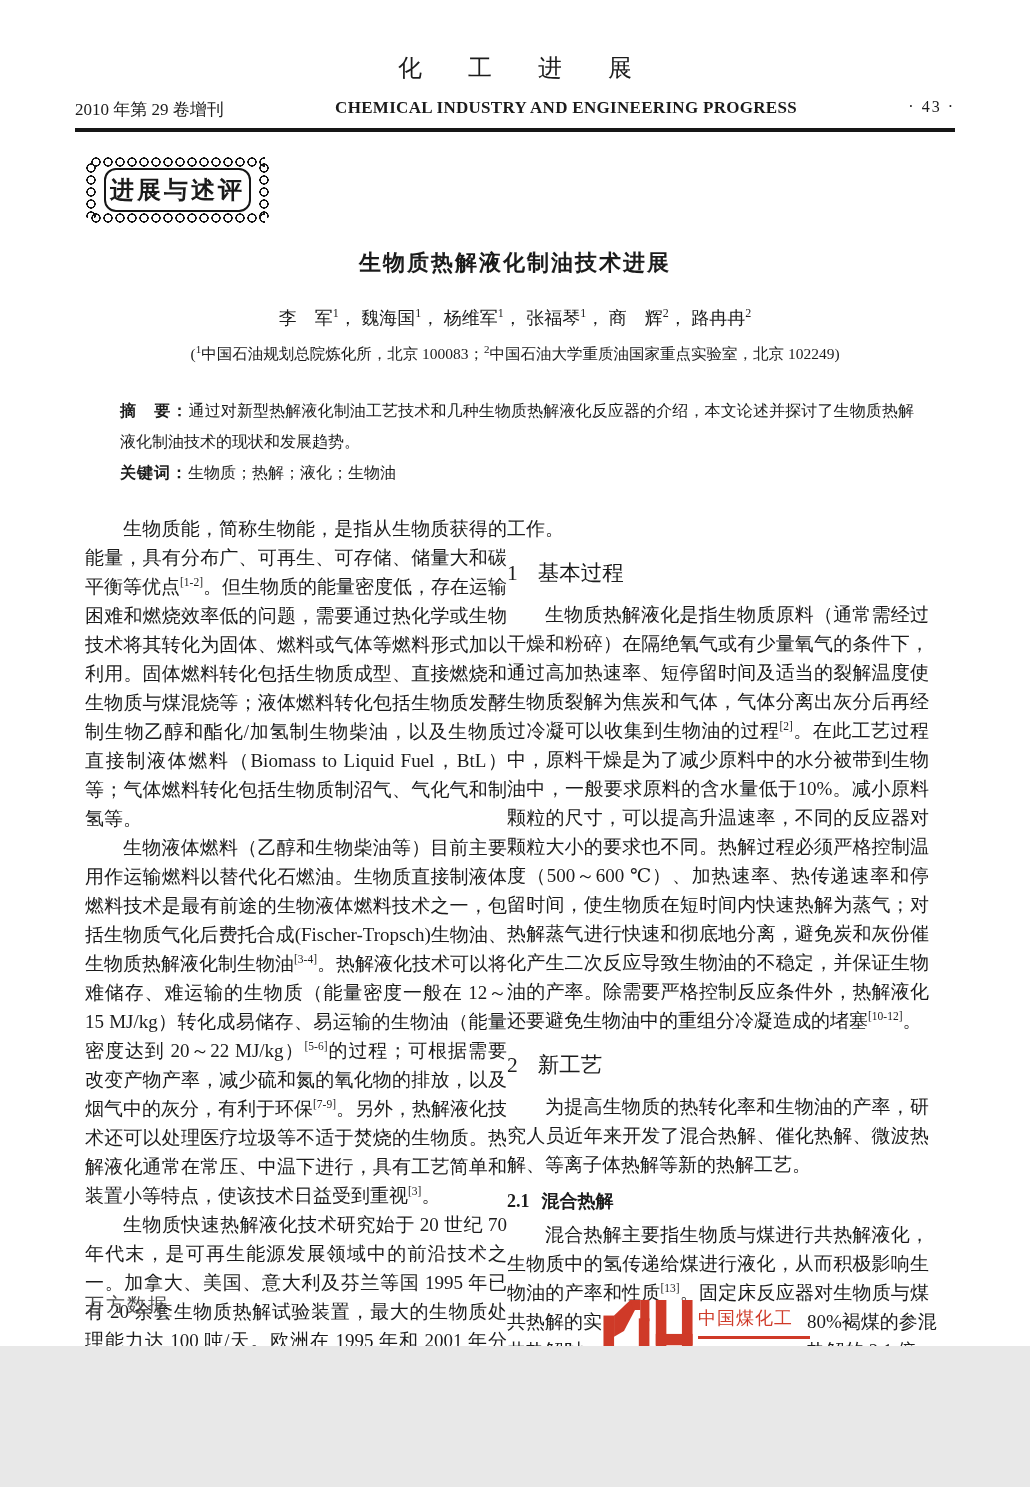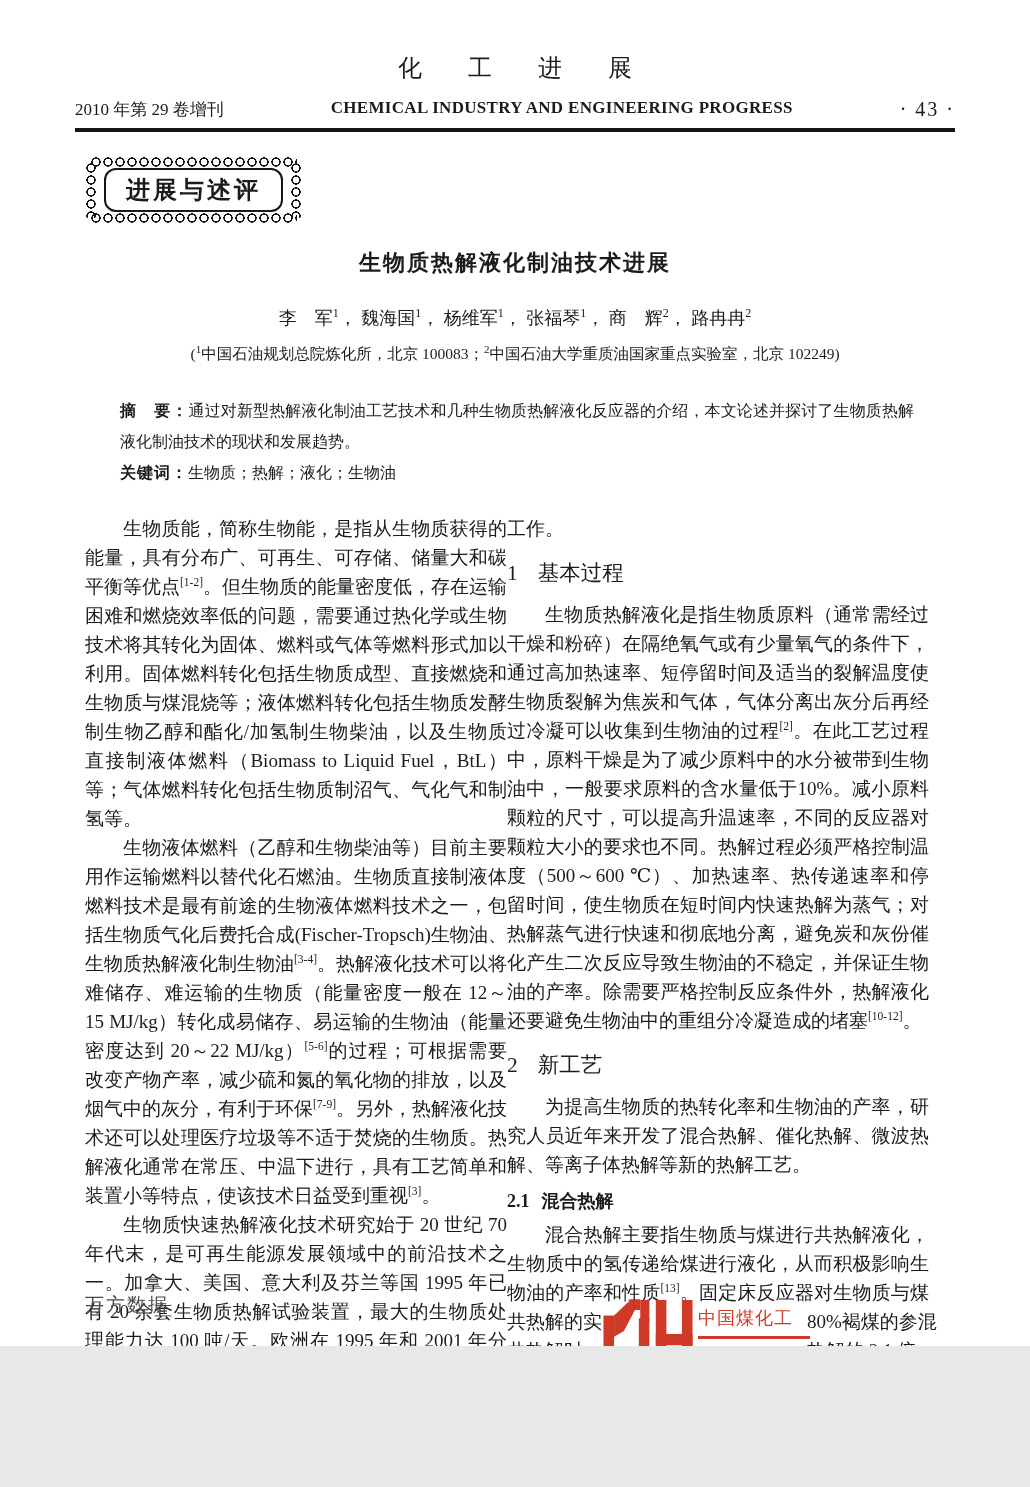--- a/index.html
+++ b/index.html
@@ -14,31 +14,31 @@
   .journal-cn {
     padding-top:52px; text-align:center;
     font-size:24px; letter-spacing:46px; text-indent:46px;
   }
   .header-row {
     display:flex; align-items:flex-start; justify-content:space-between;
     margin:14px 75px 0;
   }
   .issue { font-size:17px; }
   .journal-en { font-size:17px; font-weight:bold; letter-spacing:.3px; }
-  .pageno { font-size:20px; letter-spacing:2px; }
+  .pageno { font-size:16px; letter-spacing:2px; }
   .header-rule { margin:7px 75px 0; border-top:4px solid #161616; }
 
   
   .badge {
     position:relative; display:inline-block; margin:26px 0 0 88px;
     padding:10px 16px;
   }
   .badge-inner {
     display:inline-block; border:2px solid #161616; border-radius:12px;
-    padding:4px 20px; font-size:24px; font-weight:bold; letter-spacing:3px;
+    padding:4px 4px; font-size:24px; font-weight:bold; letter-spacing:3px;
   }
   .loop { position:absolute; background-repeat:repeat-x; }
   .loop-h {
     left:2px; right:2px; height:12px;
     background-image:radial-gradient(circle at 6px 6px, transparent 0 3px, #161616 3px 4.6px, transparent 4.8px);
     background-size:12px 12px;
   }
   .loop-top { top:-2px; } .loop-bottom { bottom:-2px; }
   .loop-v {
     top:4px; bottom:4px; width:12px;

